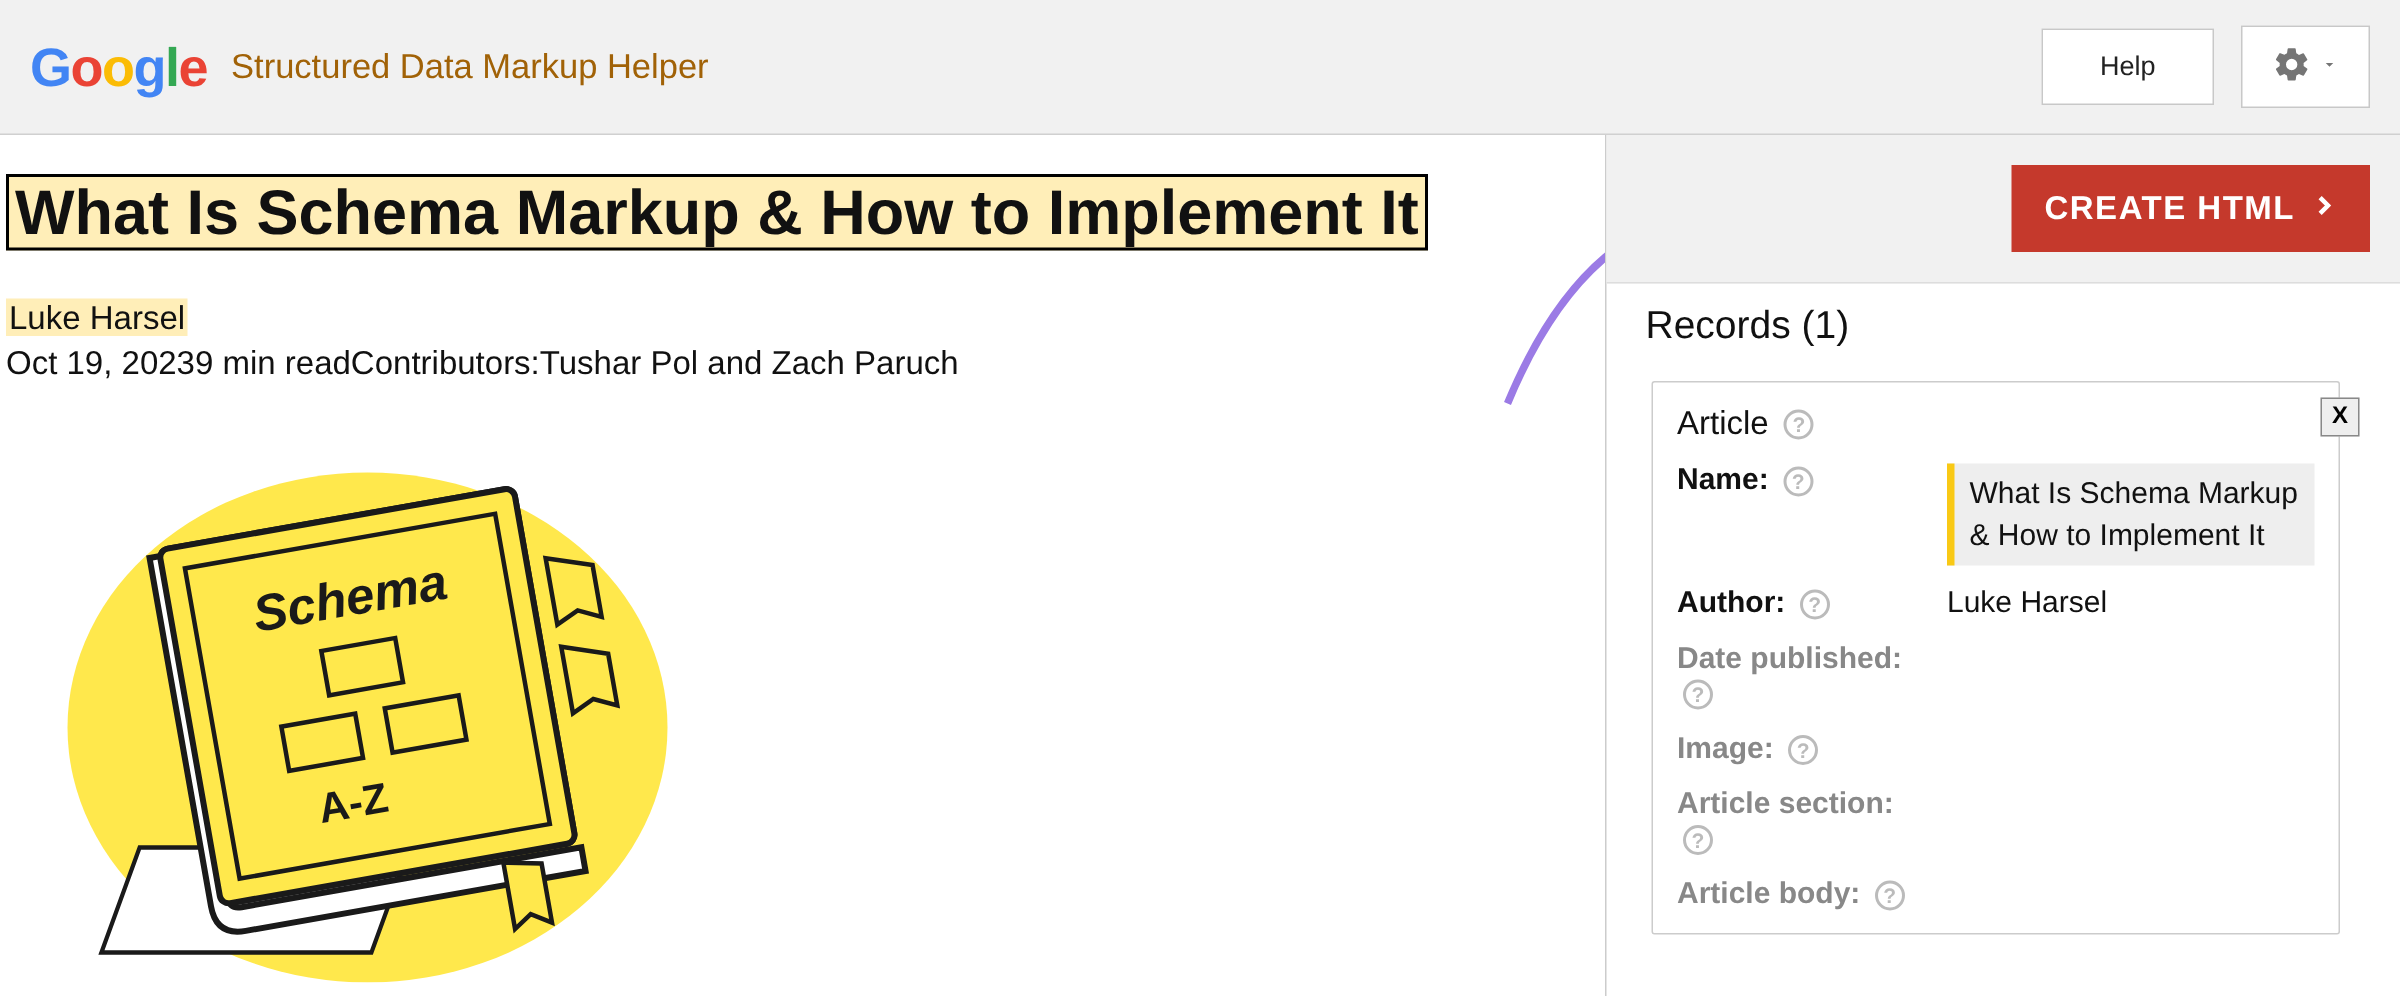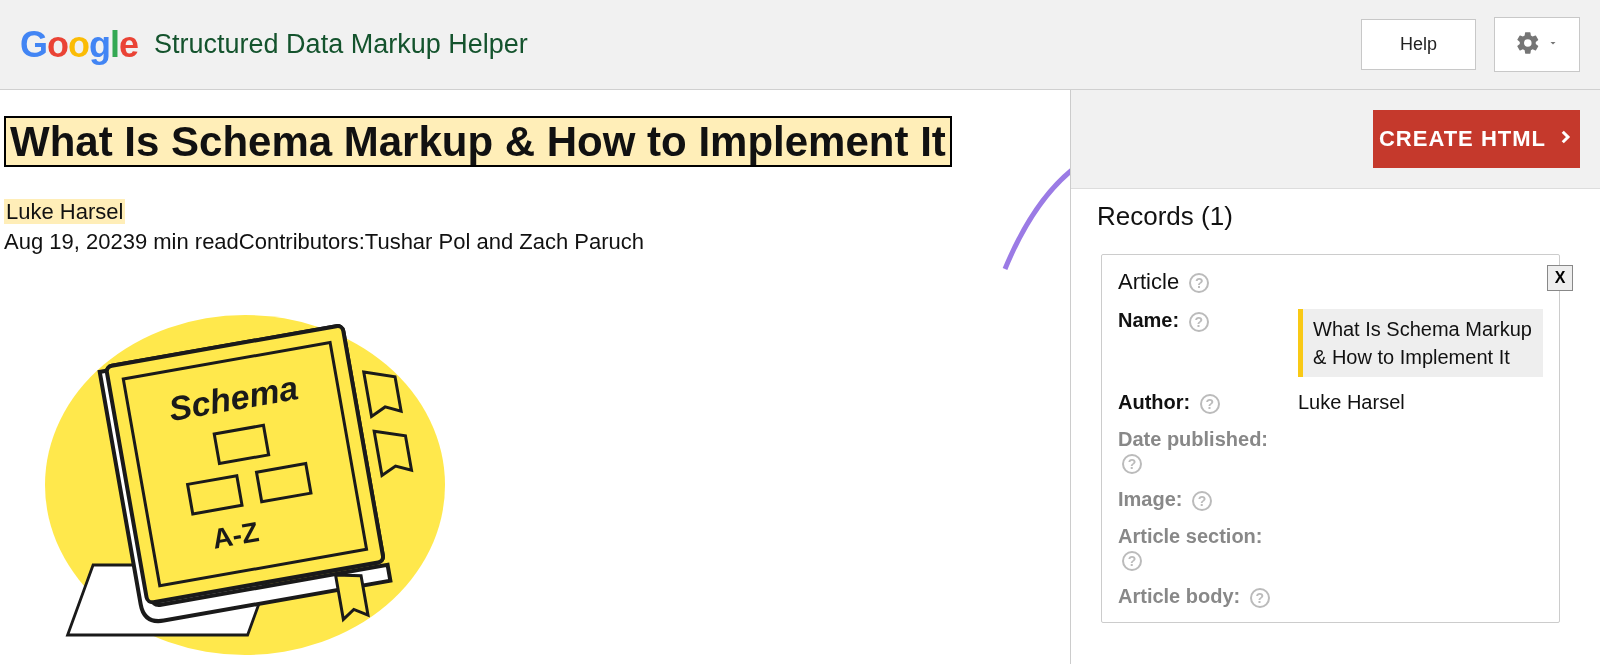--- a/index.html
+++ b/index.html
@@ -28,22 +28,22 @@
     letter-spacing: -1px;
     margin-right: 16px;
   }
   .logo .g1{color:#4285F4}
   .logo .g2{color:#EA4335}
   .logo .g3{color:#FBBC05}
   .logo .g4{color:#4285F4}
   .logo .g5{color:#34A853}
   .logo .g6{color:#EA4335}
   .app-title {
-    font-size: 27px;
-    color: #14532d;
+    font-size: 23px;
+    color: #a16207;
     font-weight: 400;
     margin-right: 30px;
   }
 
   .stepper {
     display: flex;
     align-items: flex-end;
     position: relative;
     width: 520px;
     height: 60px;
@@ -157,21 +157,21 @@
     display:flex;
     justify-content:flex-end;
     border-bottom:1px solid #ddd;
   }
   .create-btn {
     background:#c5392c;
     color:#fff;
     border:none;
     font-size:22px;
     font-weight:700;
-    padding:16px 6px;
+    padding:16px 22px;
     letter-spacing:1px;
     display:flex;
     align-items:center;
     gap:10px;
     cursor:pointer;
   }
 
   .records {
     padding: 12px 26px;
   }
@@ -270,21 +270,21 @@
   </button>
 </div>
 
 <div class="content">
 
   <div class="preview">
     <div class="page-title-wrap">
       <span class="page-title">What Is Schema Markup &amp; How to Implement It</span>
     </div>
     <div><span class="author">Luke Harsel</span></div>
-    <div class="meta">Aug 19, 20239 min readContributors:Tushar Pol and Zach Paruch</div>
+    <div class="meta">Oct 19, 20239 min readContributors:Tushar Pol and Zach Paruch</div>
 
     <div class="book-illustration">
       <svg width="430" height="370" viewBox="0 0 430 370">
         <ellipse cx="215" cy="200" rx="200" ry="170" fill="#ffe84c"></ellipse>
         <rect x="165" y="280" width="180" height="70" fill="#fff" stroke="#1a1a1a" stroke-width="3" transform="skewX(-20)"></rect>
         <g transform="rotate(-10 210 180)">
           <rect x="95" y="60" width="240" height="240" rx="6" fill="#ffe84c" stroke="#1a1a1a" stroke-width="4"></rect>
           <rect x="110" y="75" width="210" height="210" fill="none" stroke="#1a1a1a" stroke-width="3"></rect>
           <text x="215" y="125" font-family="Arial" font-size="34" font-weight="700" font-style="italic" text-anchor="middle" fill="#1a1a1a">Schema</text>
           <rect x="190" y="145" width="50" height="30" fill="none" stroke="#1a1a1a" stroke-width="3"></rect>

